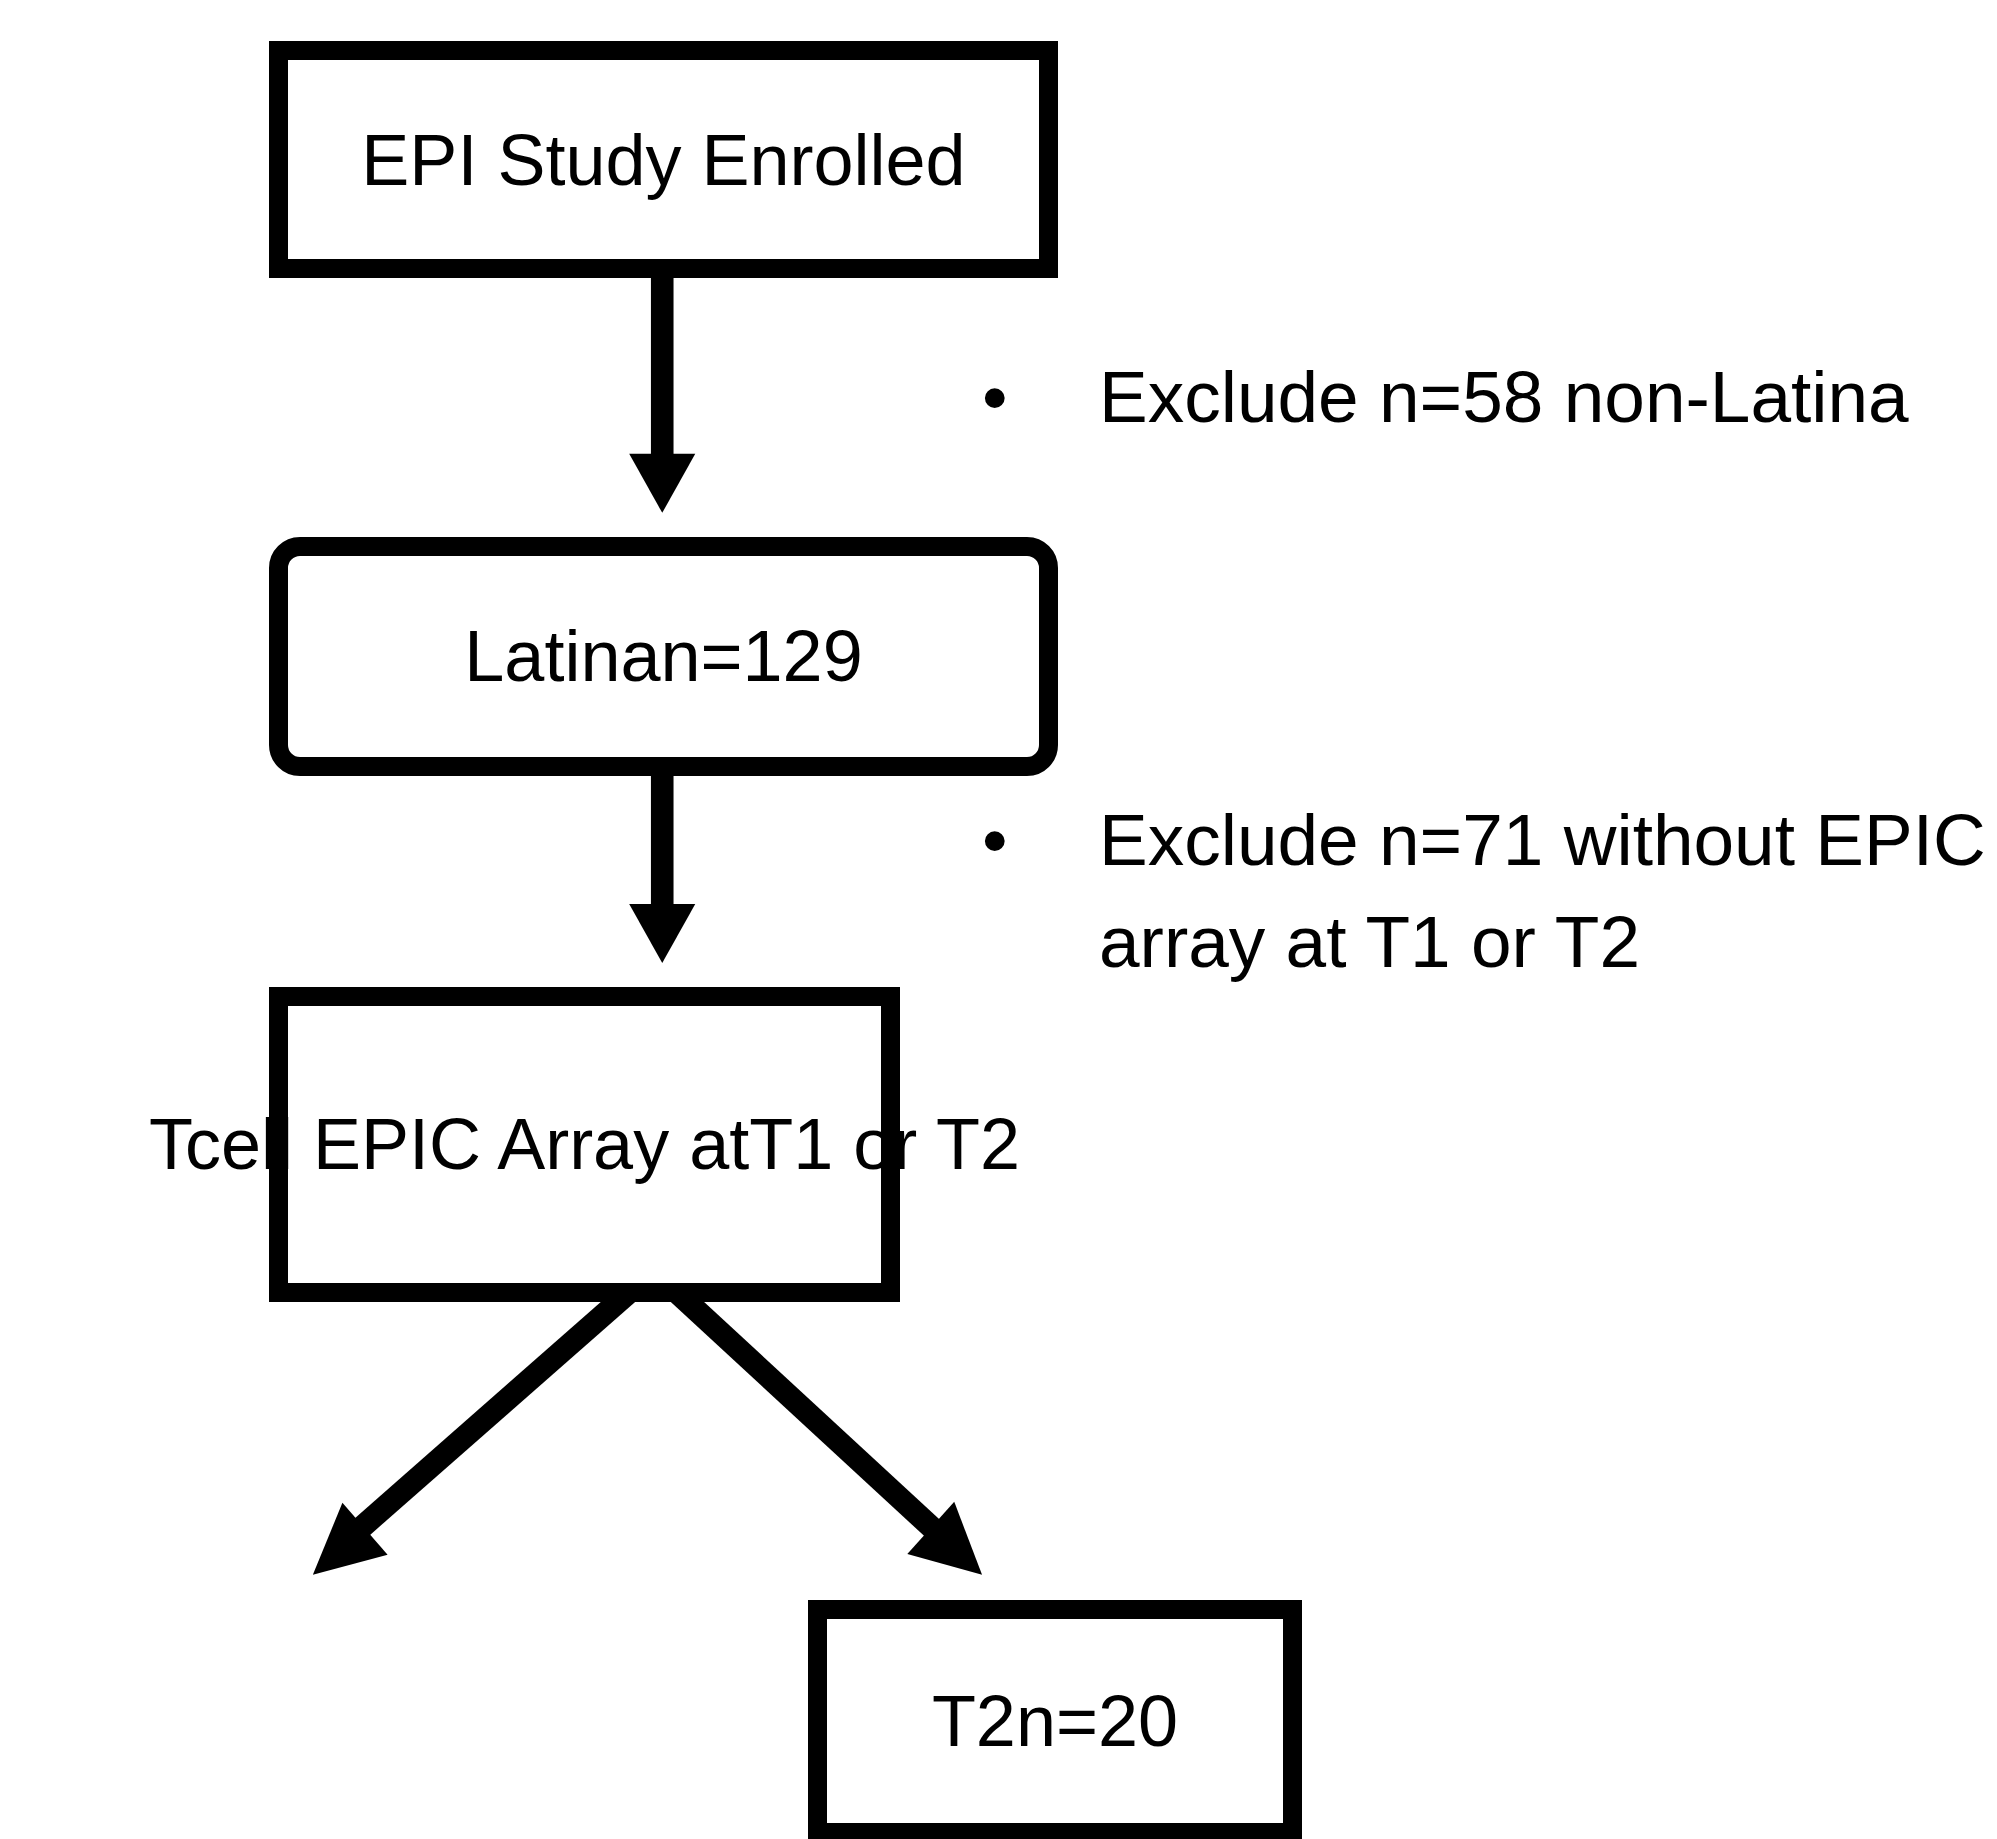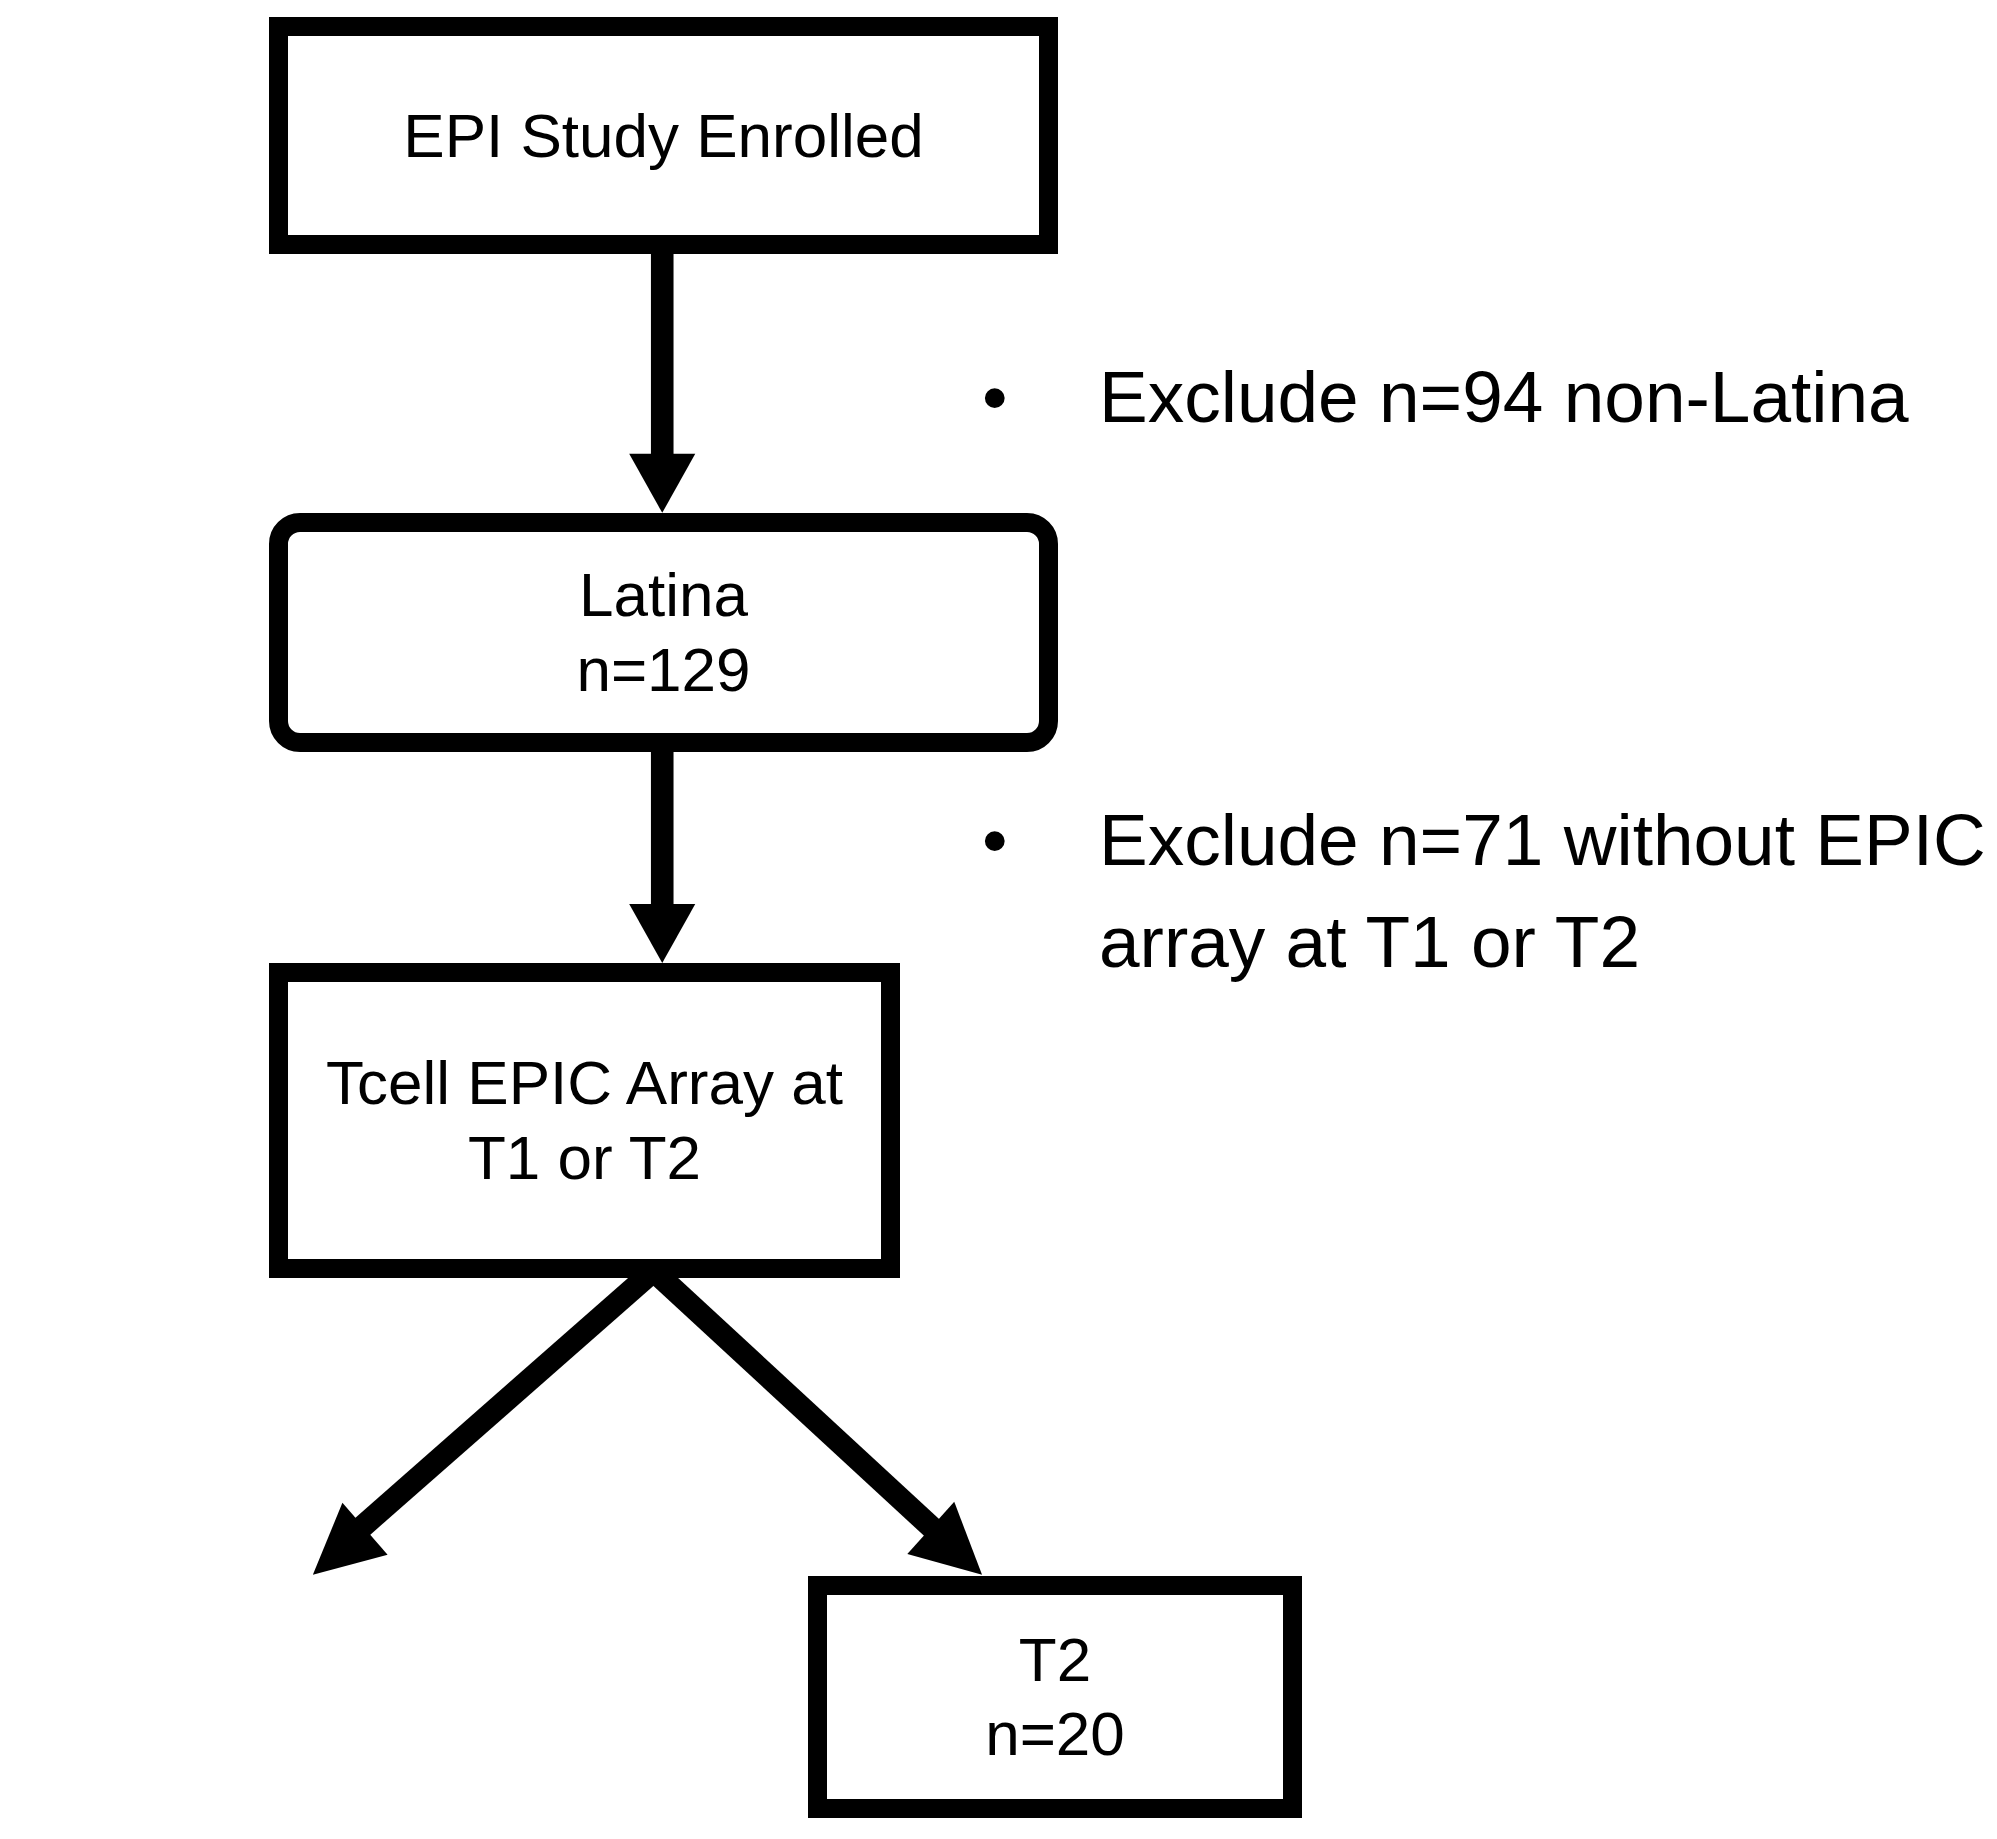--- a/index.html
+++ b/index.html
@@ -15,27 +15,28 @@
     font-family: "Liberation Sans", "DejaVu Sans", sans-serif;
     color: #000000;
     overflow: hidden;
   }
   .node {
     position: absolute;
     box-sizing: border-box;
     border: 19px solid #000000;
     background: #ffffff;
     display: flex;
-    flex-direction: column;
+    flex-direction: row;
     align-items: center;
     justify-content: center;
     text-align: center;
-    font-size: 62px;
+    font-size: 72px;
     line-height: 1.2;
     z-index: 2;
+    margin-top: 24px;
   }
   .node .node-line {
     display: block;
     white-space: nowrap;
   }
   #box-enrolled { left: 269px; top: 17.4px;   width: 789px; height: 237px; }
   #box-latina   { left: 269px; top: 513px;  width: 789px; height: 239px; border-radius: 31px; }
   #box-tcell    { left: 269px; top: 963px; width: 631px; height: 315px; }
   #box-t1       { left: 12px;  top: 1576px; width: 514px; height: 242px; }
   #box-t2       { left: 808px; top: 1576px; width: 494px; height: 242px; }
@@ -108,21 +109,21 @@
 
 
   <div class="node" id="box-t2">
     <span class="node-line">T2</span>
     <span class="node-line">n=20</span>
   </div>
 
   <div class="annotation" id="annotation-1">
     <span class="bullet">•</span>
     <span class="annotation-lines">
-      <span class="note-line">Exclude n=94 non-Latina</span>
+      <span class="note-line">Exclude n=58 non-Latina</span>
     </span>
   </div>
 
   <div class="annotation" id="annotation-2">
     <span class="bullet">•</span>
     <span class="annotation-lines">
       <span class="note-line">Exclude n=71 without EPIC</span>
       <span class="note-line">array at T1 or T2</span>
     </span>
   </div>

